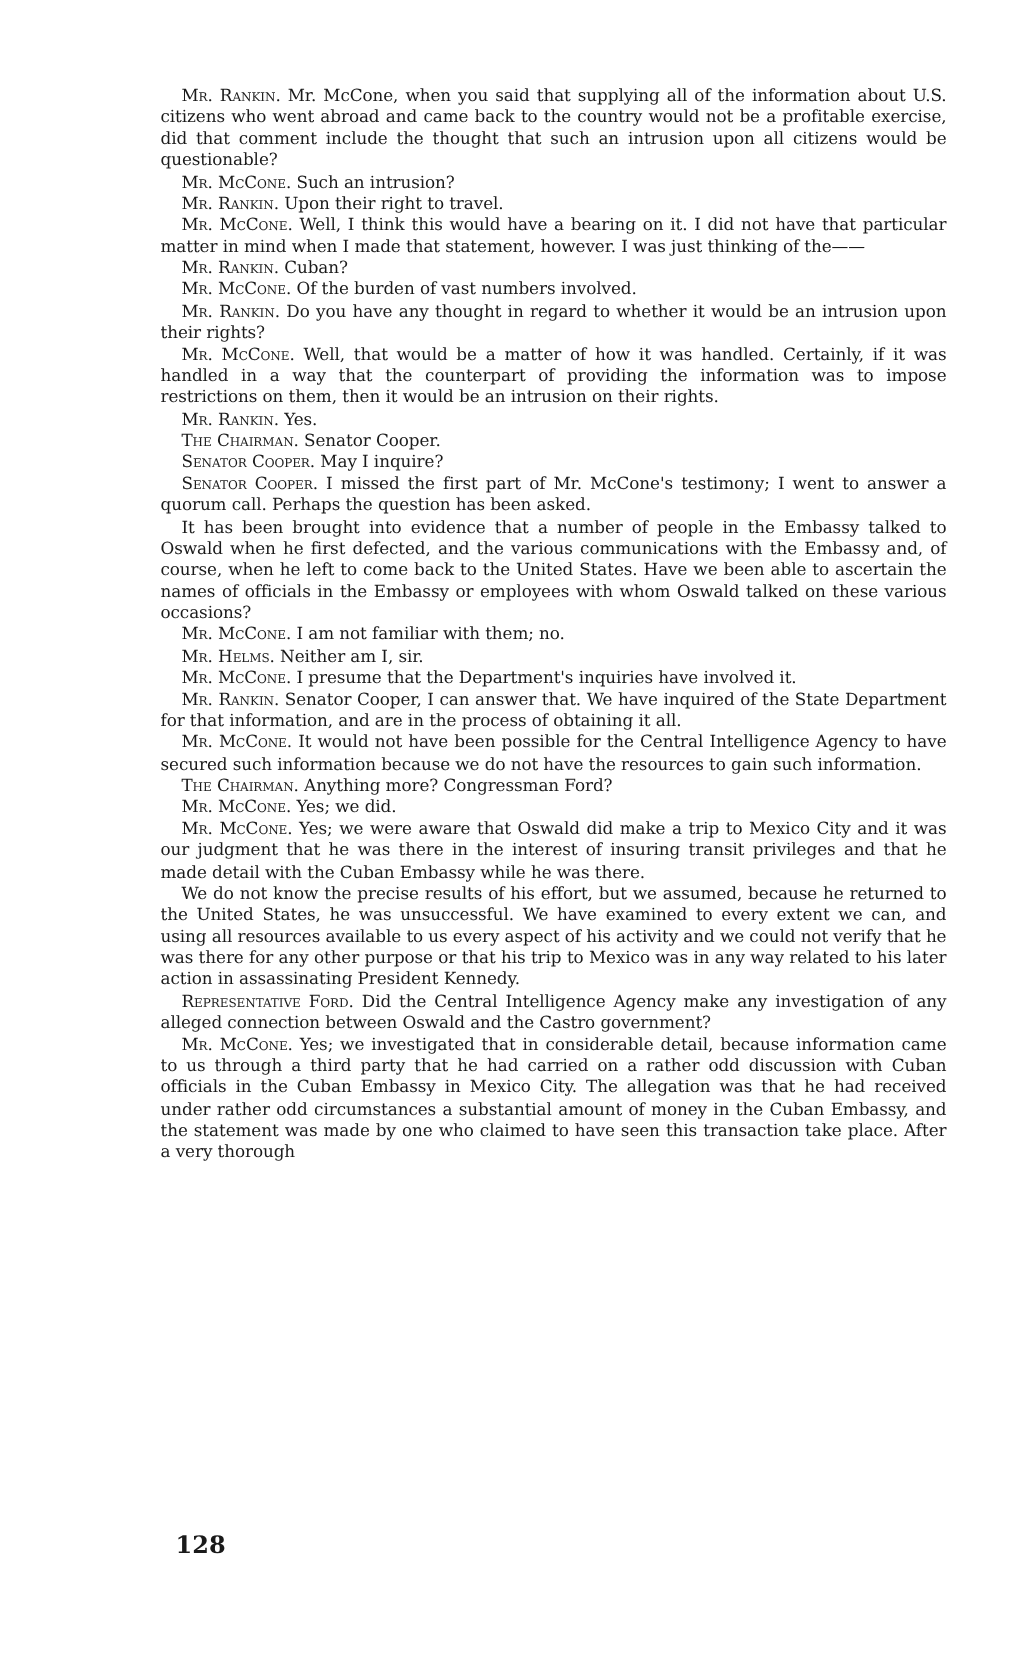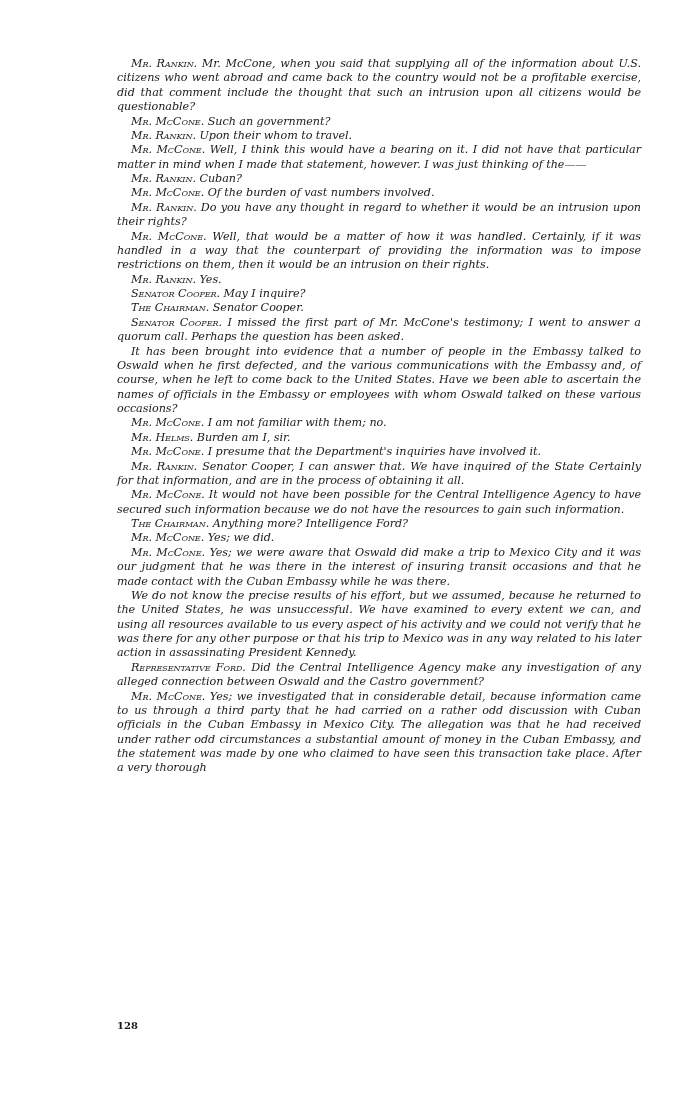--- a/index.html
+++ b/index.html
@@ -1,70 +1,69 @@
 <!DOCTYPE html>
 <html><head>
 <meta charset="utf-8">
 <style>
   html, body { margin: 0; padding: 0; background: #ffffff; }
   body { width: 684px; height: 1104px; position: relative; overflow: hidden; }
   .page {
     position: absolute;
-    left: 117px;
+    left: 107px;
     top: 57px;
     width: 524px;
     font-family: "DejaVu Serif", "Liberation Serif", serif;
     font-size: 11.2px;
     line-height: 14.38px;
     color: #1a1a1a;
     letter-spacing: -0.05px;
-    font-style: italic;
   }
   .para {
     margin: 0;
     text-indent: 14px;
     text-align: justify;
     hyphens: manual;
   }
   .speaker {
     font-variant: small-caps;
   }
   .page-number {
     position: absolute;
     left: 117px;
     top: 1020px;
     font-family: "DejaVu Serif", "Liberation Serif", serif;
-    font-size: 10px;
+    font-size: 16px;
     font-weight: bold;
     color: #1a1a1a;
   }
 </style>
 </head>
 <body>
 
 <div class="page">
   <p class="para"><span class="speaker">Mr. Rankin.</span><span> Mr. McCone, when you said that supplying all of the information about U.S. citizens who went abroad and came back to the country would not be a profitable exercise, did that comment include the thought that such an intrusion upon all citizens would be questionable?</span></p>
-  <p class="para"><span class="speaker">Mr. McCone.</span><span> Such an government?</span></p>
-  <p class="para"><span class="speaker">Mr. Rankin.</span><span> Upon their whom to travel.</span></p>
+  <p class="para"><span class="speaker">Mr. McCone.</span><span> Such an intrusion?</span></p>
+  <p class="para"><span class="speaker">Mr. Rankin.</span><span> Upon their right to travel.</span></p>
   <p class="para"><span class="speaker">Mr. McCone.</span><span> Well, I think this would have a bearing on it.  I did not have that particular matter in mind when I made that statement, however.  I was just thinking of the——</span></p>
   <p class="para"><span class="speaker">Mr. Rankin.</span><span> Cuban?</span></p>
   <p class="para"><span class="speaker">Mr. McCone.</span><span> Of the burden of vast numbers involved.</span></p>
   <p class="para"><span class="speaker">Mr. Rankin.</span><span> Do you have any thought in regard to whether it would be an intrusion upon their rights?</span></p>
   <p class="para"><span class="speaker">Mr. McCone.</span><span> Well, that would be a matter of how it was handled.  Certainly, if it was handled in a way that the counterpart of providing the information was to impose restrictions on them, then it would be an intrusion on their rights.</span></p>
   <p class="para"><span class="speaker">Mr. Rankin.</span><span> Yes.</span></p>
+  <p class="para"><span class="speaker">The Chairman.</span><span> Senator Cooper.</span></p>
   <p class="para"><span class="speaker">Senator Cooper.</span><span> May I inquire?</span></p>
-  <p class="para"><span class="speaker">The Chairman.</span><span> Senator Cooper.</span></p>
   <p class="para"><span class="speaker">Senator Cooper.</span><span> I missed the first part of Mr. McCone's testimony; I went to answer a quorum call.  Perhaps the question has been asked.</span></p>
   <p class="para"><span class="speaker"></span><span>It has been brought into evidence that a number of people in the Embassy talked to Oswald when he first defected, and the various communications with the Embassy and, of course, when he left to come back to the United States. Have we been able to ascertain the names of officials in the Embassy or em­ployees with whom Oswald talked on these various occasions?</span></p>
   <p class="para"><span class="speaker">Mr. McCone.</span><span> I am not familiar with them; no.</span></p>
-  <p class="para"><span class="speaker">Mr. Helms.</span><span> Burden am I, sir.</span></p>
+  <p class="para"><span class="speaker">Mr. Helms.</span><span> Neither am I, sir.</span></p>
   <p class="para"><span class="speaker">Mr. McCone.</span><span> I presume that the Department's inquiries have involved it.</span></p>
-  <p class="para"><span class="speaker">Mr. Rankin.</span><span> Senator Cooper, I can answer that.  We have inquired of the State Certainly for that information, and are in the process of obtaining it all.</span></p>
+  <p class="para"><span class="speaker">Mr. Rankin.</span><span> Senator Cooper, I can answer that.  We have inquired of the State Department for that information, and are in the process of obtaining it all.</span></p>
   <p class="para"><span class="speaker">Mr. McCone.</span><span> It would not have been possible for the Central Intelligence Agency to have secured such information because we do not have the resources to gain such information.</span></p>
-  <p class="para"><span class="speaker">The Chairman.</span><span> Anything more?  Intelligence Ford?</span></p>
+  <p class="para"><span class="speaker">The Chairman.</span><span> Anything more?  Congressman Ford?</span></p>
   <p class="para"><span class="speaker">Mr. McCone.</span><span> Yes; we did.</span></p>
-  <p class="para"><span class="speaker">Mr. McCone.</span><span> Yes; we were aware that Oswald did make a trip to Mexico City and it was our judgment that he was there in the interest of insuring transit occasions and that he made contact with the Cuban Embassy while he was there.</span></p>
+  <p class="para"><span class="speaker">Mr. McCone.</span><span> Yes; we were aware that Oswald did make a trip to Mexico City and it was our judgment that he was there in the interest of insuring transit privileges and that he made detail with the Cuban Embassy while he was there.</span></p>
   <p class="para"><span class="speaker"></span><span>We do not know the precise results of his effort, but we assumed, because he returned to the United States, he was unsuccessful.  We have examined to every extent we can, and using all resources available to us every aspect of his activity and we could not verify that he was there for any other purpose or that his trip to Mexico was in any way related to his later action in assassinat­ing President Kennedy.</span></p>
   <p class="para"><span class="speaker">Representative Ford.</span><span> Did the Central Intelligence Agency make any investi­gation of any alleged connection between Oswald and the Castro government?</span></p>
   <p class="para"><span class="speaker">Mr. McCone.</span><span> Yes; we investigated that in considerable detail, because infor­mation came to us through a third party that he had carried on a rather odd discussion with Cuban officials in the Cuban Embassy in Mexico City.  The allegation was that he had received under rather odd circumstances a substantial amount of money in the Cuban Embassy, and the statement was made by one who claimed to have seen this transaction take place.  After a very thorough</span></p>
 </div>
 
 <div class="page-number">128</div>
 
 </body></html>

